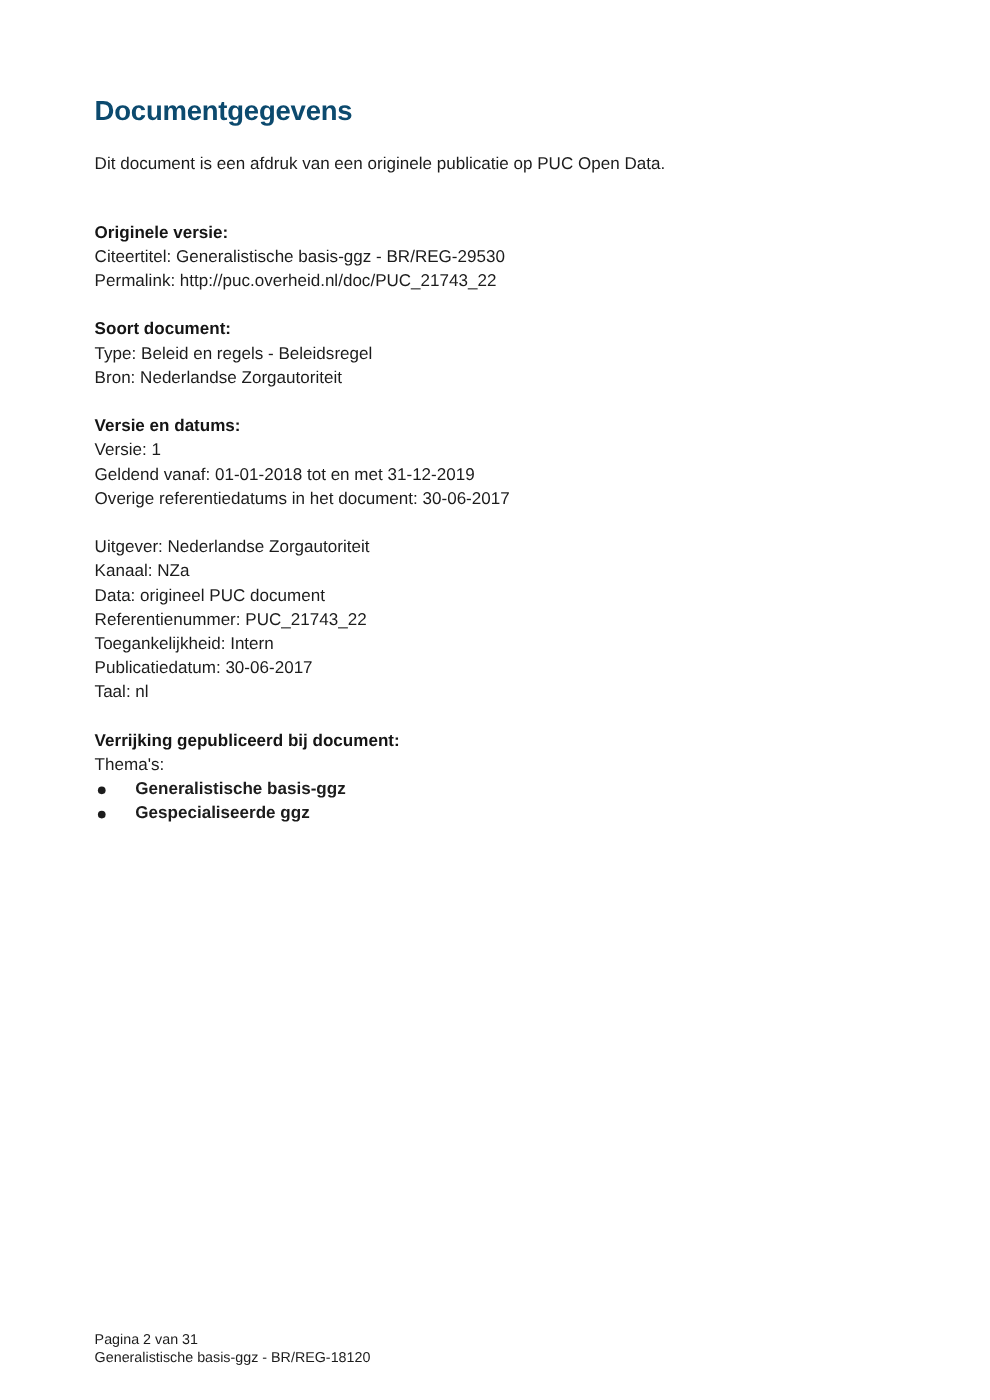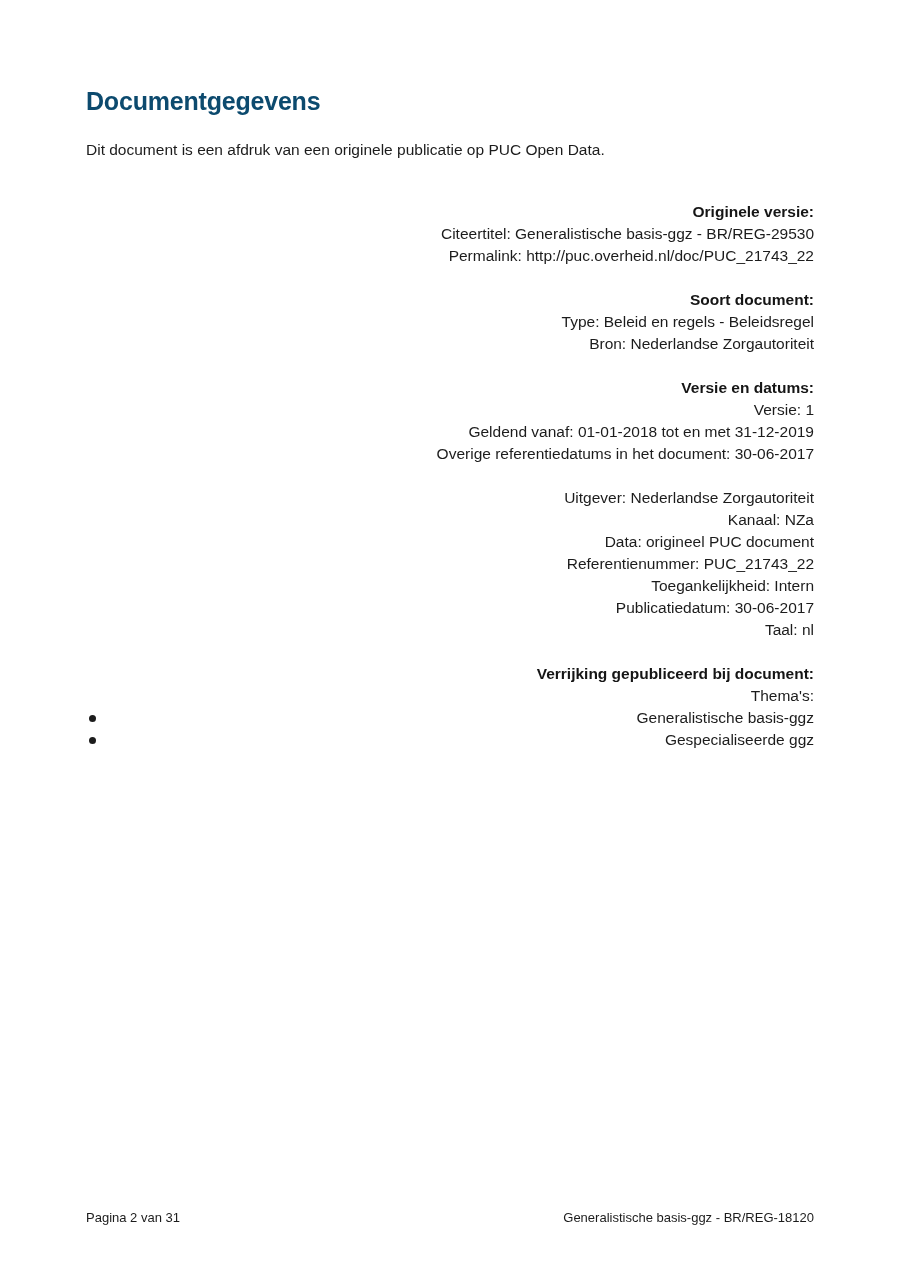--- a/index.html
+++ b/index.html
@@ -38,58 +38,59 @@
     margin: 0;
     font-size: 15.5px;
     line-height: 22px;
     color: #1c1c1c;
   }
   p.intro {
     margin-bottom: 40px;
   }
   .section {
     margin-top: 22px;
-    text-align: right;
   }
   p.heading {
     font-weight: 700;
     color: #151515;
   }
   ul.bullets {
     list-style: none;
     margin: 0;
     padding: 0;
   }
   ul.bullets li {
     position: relative;
     padding-left: 37px;
     font-size: 15.5px;
     line-height: 22px;
     color: #1c1c1c;
+    font-weight: bold;
   }
   ul.bullets li::before {
     content: "";
     position: absolute;
     left: 3px;
     top: 8px;
     width: 7px;
     height: 7px;
     border-radius: 50%;
     background: #1c1c1c;
   }
   .footer {
     position: absolute;
     left: 86px;
-    right: 86px;
+    right: 100px;
     top: 1210px;
     display: flex;
-    justify-content: space-between;
+    justify-content: center;
     font-size: 13px;
     line-height: 16px;
     color: #1c1c1c;
+    flex-direction: column;
   }
 </style>
 </head>
 <body>
 
 <div class="page">
   <div class="content">
 
     <h1 class="doc-title">Documentgegevens</h1>
 

